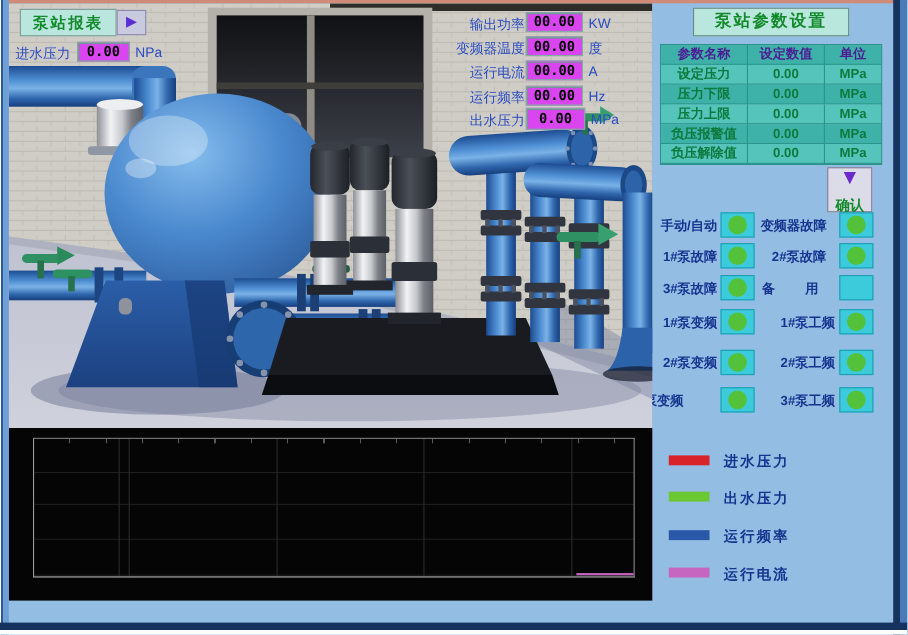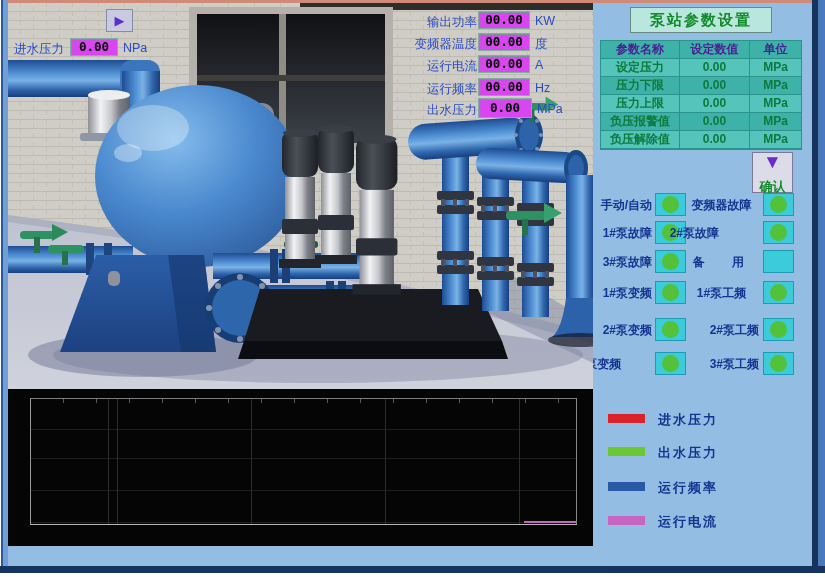--- a/index.html
+++ b/index.html
@@ -257,20 +257,23 @@
       <polygon points="536,200 554,210 536,220" fill="#37a06e"></polygon>
       <rect x="514" y="216" width="6" height="16" fill="#27724d"></rect>
     </g>
     <g transform="translate(512,92) scale(0.8)">
       <rect x="0" y="10" width="34" height="9" rx="4" fill="#2f9163"></rect>
       <polygon points="32,2 48,12 32,22" fill="#37a06e"></polygon>
       <rect x="12" y="18" width="6" height="16" fill="#27724d"></rect>
     </g>
   </svg>
 
+  <div class="abs btn" style="left:18px;top:8px;width:86px;height:23px;background:#b9e7de;border:1px solid #7e9a94;
+              text-align:center;line-height:22px;font-size:14px;font-weight:bold;color:#128a2a;
+              letter-spacing:2px;z-index:2">泵站报表</div>
   <div class="abs btn" style="left:106px;top:9px;width:25px;height:21px;background:#c9c9e0;border:1px solid #8a8aa8;
               text-align:center;line-height:19px;z-index:2">
     <span style="color:#5a2fd0;font-size:13px">▶</span>
   </div>
   <div class="lbl" style="left:14px;top:41px;z-index:2">进水压力</div>
   <div class="vbox" style="left:70px;top:38px;width:48px;height:18px;z-index:2">0.00</div>
   <div class="lbl" style="left:123px;top:41px;z-index:2">NPa</div>
 
   <div class="lbl" style="left:385px;top:14px;width:92px;text-align:right;z-index:2">输出功率</div>
   <div class="vbox" style="left:478px;top:11px;width:52px;height:18px;z-index:2">00.00</div>
@@ -333,39 +336,39 @@
     </div>
   <div class="navy" style="left:684px;top:197px;width:75px;text-align:center">变频器故障</div>
   <div class="cyanbox" style="left:763px;top:193px">
       <span class="lamp" style="background: rgb(84, 193, 58);"></span>
     </div>
 
   <div class="navy" style="left:572px;top:225px;width:80px;text-align:right">1#泵故障</div>
   <div class="cyanbox" style="left:655px;top:221px">
       <span class="lamp" style="background: rgb(84, 193, 58);"></span>
     </div>
-  <div class="navy" style="left:644px;top:225px;width:75px;text-align:right">2#泵故障</div>
+  <div class="navy" style="left:676px;top:225px;width:75px;text-align:right">2#泵故障</div>
   <div class="cyanbox" style="left:763px;top:221px">
       <span class="lamp" style="background: rgb(84, 193, 58);"></span>
     </div>
 
   <div class="navy" style="left:572px;top:254px;width:80px;text-align:right">3#泵故障</div>
   <div class="cyanbox" style="left:655px;top:250px">
       <span class="lamp" style="background: rgb(84, 193, 58);"></span>
     </div>
   <div class="navy" style="left:684px;top:254px;width:72px;text-align:right;letter-spacing:12px">备 用</div>
   <div class="cyanbox" style="left:763px;top:250px">
       <span class="lamp" style="background: rgb(84, 193, 58); visibility: hidden;"></span>
     </div>
 
   <div class="navy" style="left:572px;top:285px;width:80px;text-align:right">1#泵变频</div>
   <div class="cyanbox" style="left:655px;top:281px">
       <span class="lamp" style="background: rgb(84, 193, 58);"></span>
     </div>
-  <div class="navy" style="left:684px;top:285px;width:75px;text-align:center">1#泵工频</div>
+  <div class="navy" style="left:684px;top:285px;width:75px;text-align:right">1#泵工频</div>
   <div class="cyanbox" style="left:763px;top:281px">
       <span class="lamp" style="background: rgb(84, 193, 58);"></span>
     </div>
 
   <div class="navy" style="left:572px;top:322px;width:80px;text-align:right">2#泵变频</div>
   <div class="cyanbox" style="left:655px;top:318px">
       <span class="lamp" style="background: rgb(84, 193, 58);"></span>
     </div>
   <div class="navy" style="left:684px;top:322px;width:75px;text-align:right">2#泵工频</div>
   <div class="cyanbox" style="left:763px;top:318px">

